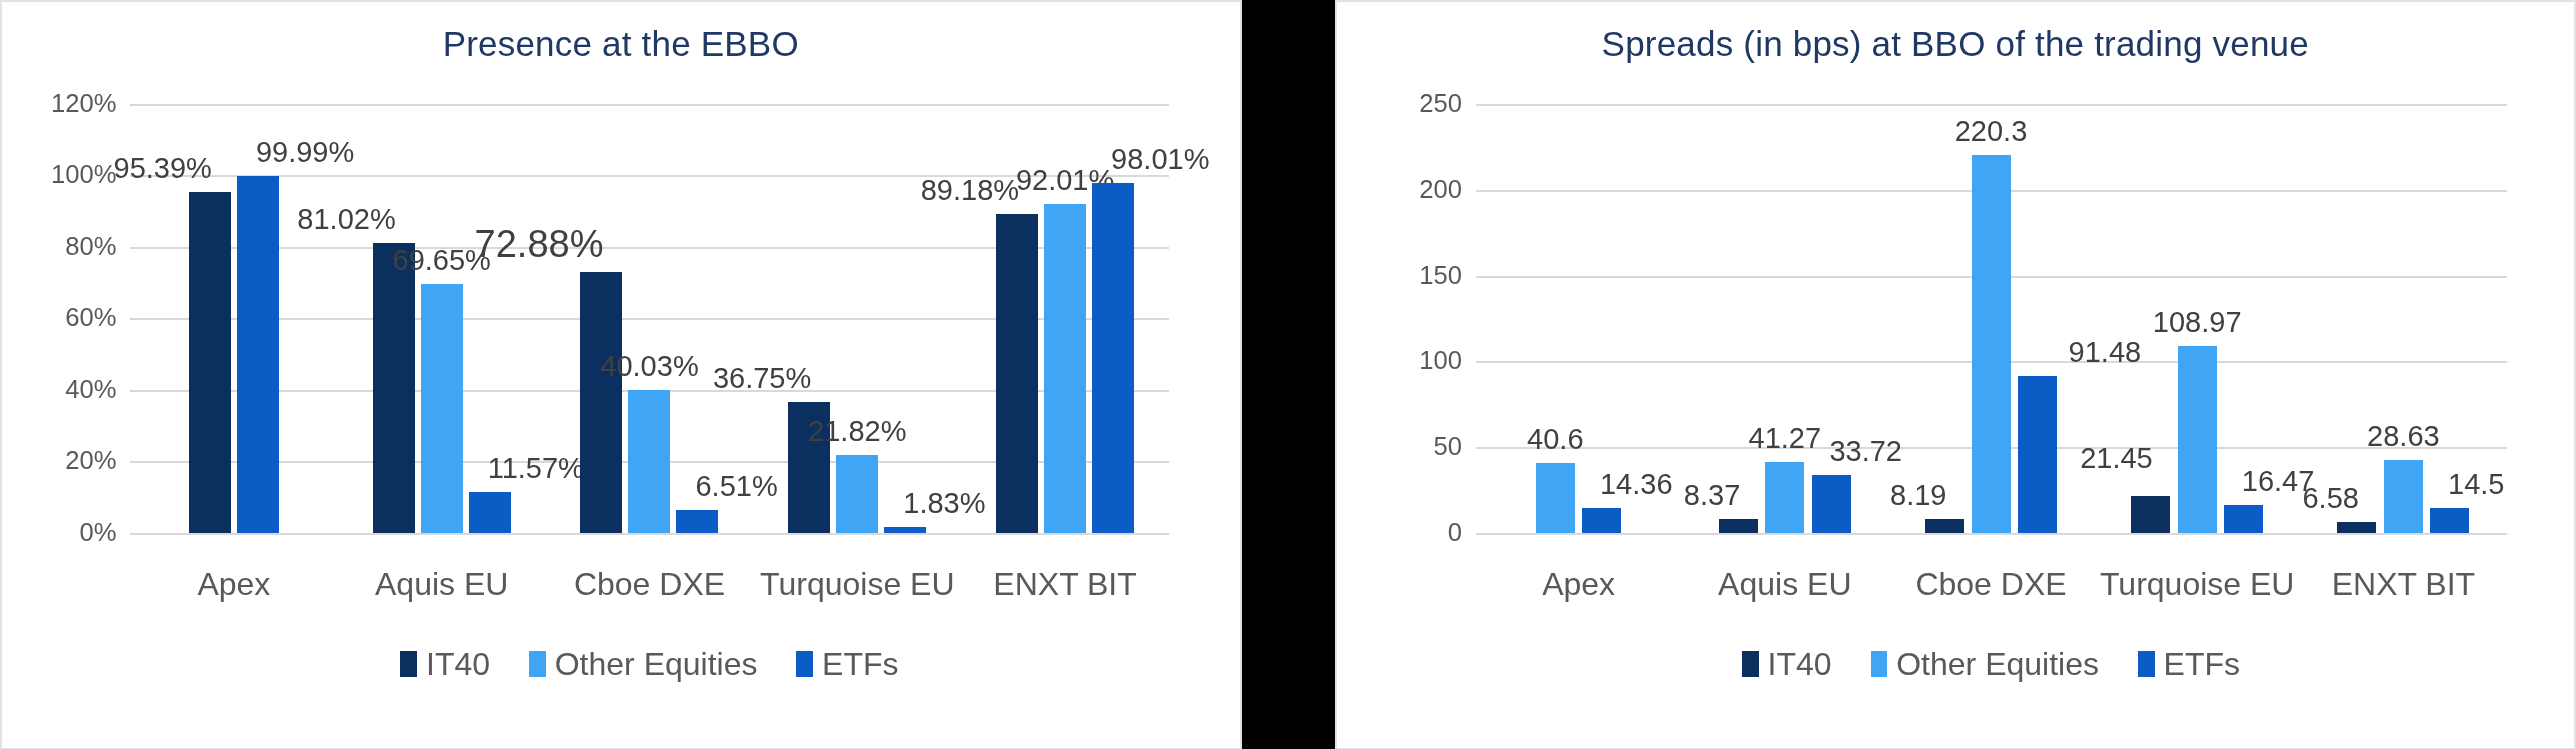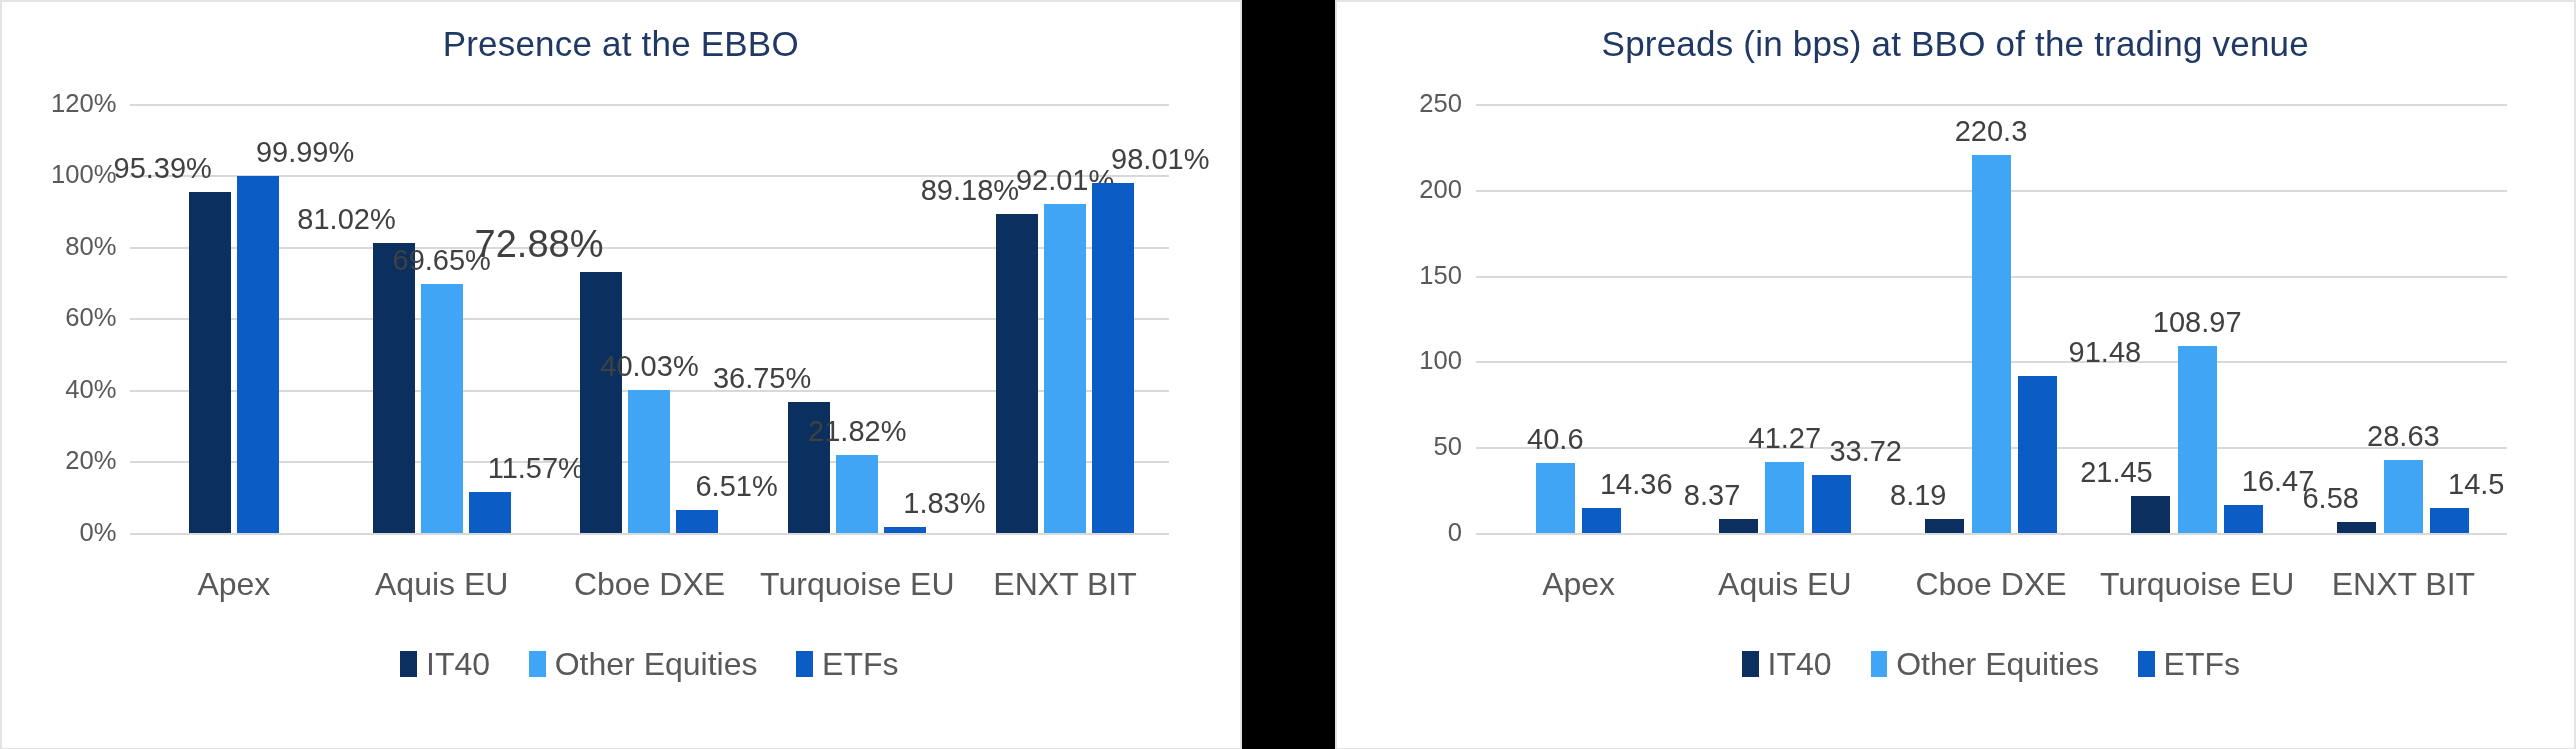--- a/index.html
+++ b/index.html
@@ -324,21 +324,21 @@
                   <div class="bar-slot" style="width: 39px;">
                     <div class="bar" title="ETFs Cboe DXE: 91.48" style="height: 157px; background: rgb(11, 92, 196);"></div>
                     <div class="bar-label" style="bottom: 166px; font-size: 29px; transform: translateX(0px); left: 17.6px; margin-left: 33px;">91.48</div>
                   </div>
                 </div>
               </div>
               <div class="group">
                 <div class="bars" style="gap: 7.5px;">
                   <div class="bar-slot" style="width: 39px;">
                     <div class="bar" title="IT40 Turquoise EU: 21.45" style="height: 37px; background: rgb(11, 47, 94);"></div>
-                    <div class="bar-label" style="bottom: 46px; font-size: 29px; transform: translateX(-100%); left: 21.5px;">21.45</div>
+                    <div class="bar-label" style="bottom: 60px; font-size: 29px; transform: translateX(-100%); left: 21.5px;">21.45</div>
                   </div>
                   <div class="bar-slot" style="width: 39px;">
                     <div class="bar" title="Other Equities Turquoise EU: 108.97" style="height: 187px; background: rgb(65, 165, 245);"></div>
                     <div class="bar-label" style="bottom: 196px; font-size: 29px; transform: translateX(-50%); left: 50%;">108.97</div>
                   </div>
                   <div class="bar-slot" style="width: 39px;">
                     <div class="bar" title="ETFs Turquoise EU: 16.47" style="height: 28px; background: rgb(11, 92, 196);"></div>
                     <div class="bar-label" style="bottom: 37px; font-size: 29px; transform: translateX(0px); left: 17.6px;">16.47</div>
                   </div>
                 </div>

